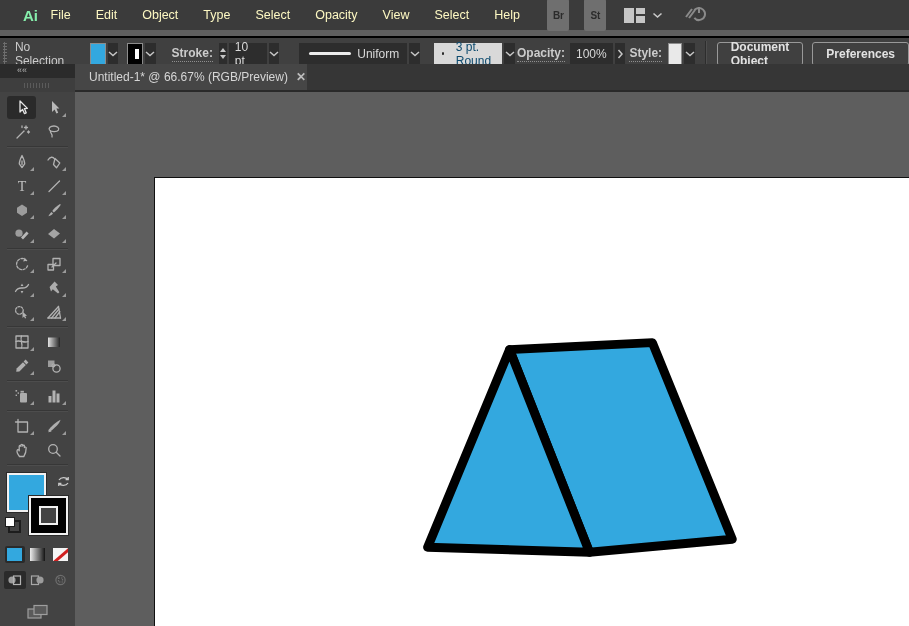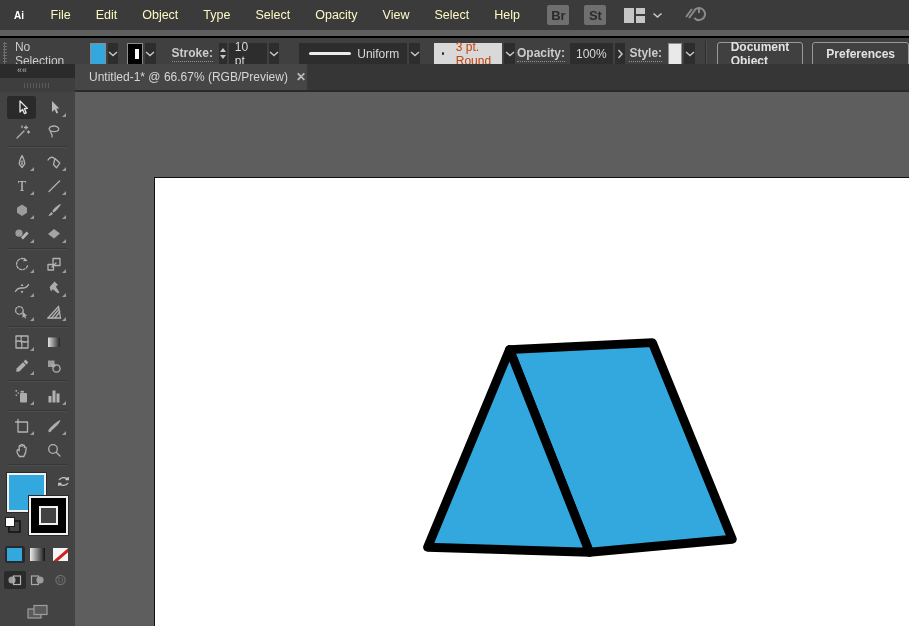--- a/index.html
+++ b/index.html
@@ -3,24 +3,24 @@
 <meta charset="utf-8">
 <style>
   html,body{margin:0;padding:0;background:#5E5E5E;}
   body{width:909px;height:626px;overflow:hidden;font-family:"Liberation Sans",sans-serif;
        -webkit-font-smoothing:antialiased;}
   #app{position:relative;width:909px;height:626px;background:#5E5E5E;}
 
   
   .menubar{position:absolute;top:0;left:0;right:0;height:30px;background:#3B3B3B;
            display:flex;align-items:center;}
-  .ai-logo{width:38px;text-align:center;color:#ffffff;font-weight:bold;font-size:10px;}
+  .ai-logo{width:38px;text-align:right;color:#86efac;font-weight:bold;font-size:15px;}
   .menu-item{color:#fef9c3;font-size:12.5px;padding:0 12.5px;line-height:30px;cursor:default;}
-  .sq-btn{margin-left:15px;width:22px;height:20px;background:#6F6F6F;color:#2B2B2B;
-          font-size:13px;font-weight:bold;display:flex;align-items:center;justify-content:center;
+  .sq-btn{margin-left:15px;width:22px;height:32px;background:#6F6F6F;color:#2B2B2B;
+          font-size:10px;font-weight:bold;display:flex;align-items:center;justify-content:center;
           border-radius:2px;text-align:right;}
   .ws-icon{margin-left:18px;width:22px;height:15px;display:grid;grid-template-columns:10px 9px;
            grid-template-rows:6.5px 6.5px;gap:2px;}
   .ws-icon b{background:#C6C6C6;display:block;}
   .ws-icon b:first-child{grid-row:1/3;}
   .chev{display:inline-flex;align-items:center;justify-content:center;}
   .sync-icon{margin-left:20px;}
 
   
   .controlbar{position:absolute;top:36px;left:0;right:0;height:34px;background:#404040;
@@ -35,21 +35,21 @@
   .stepper{width:14px;height:21px;background:#2D2D2D;display:flex;flex-direction:column;
            align-items:center;justify-content:center;gap:3px;margin-right:2px;}
   .tri-up{width:0;height:0;border-left:3.5px solid transparent;border-right:3.5px solid transparent;
           border-bottom:4.5px solid #C6C6C6;}
   .tri-dn{width:0;height:0;border-left:3.5px solid transparent;border-right:3.5px solid transparent;
           border-top:4.5px solid #C6C6C6;}
   .swatch-fill{width:24px;height:20px;border:1px solid #8C8C8C;}
   .swatch-stroke{width:24px;height:20px;background:#000;border:1px solid #8C8C8C;position:relative;}
   .swatch-stroke::after{content:'';position:absolute;inset:5px 7px;border:2px solid #FFF;}
   .profile-line{width:42px;height:3px;background:#EDEDED;border-radius:2px;margin:0 6px 0 4px;}
-  .brush-field{background:#D9D9D9;color:#c2410c;height:21px;display:flex;align-items:center;
+  .brush-field{background:#D9D9D9;color:#0c4a6e;height:21px;display:flex;align-items:center;
                padding:0 10px 0 8px;font-size:12px;}
   .brush-dot{width:3px;height:3px;background:#1E1E1E;border-radius:50%;margin-right:12px;}
   .vdiv{width:1px;height:26px;background:#2D2D2D;border-right:1px solid #4E4E4E;margin:0 10px;}
   .cb-btn{border:1px solid #999;border-radius:3px;height:22px;display:flex;align-items:center;
           padding:0 13px;color:#E2E2E2;font-weight:bold;font-size:12px;background:transparent;}
 
   
   .tabrow{position:absolute;top:64px;left:0;right:0;height:28px;}
   .panel-head{position:absolute;left:0;top:0;width:75px;height:28px;}
   .panel-collapse{height:14px;background:#2B2B2B;color:#B5B5B5;font-size:9px;line-height:13px;

